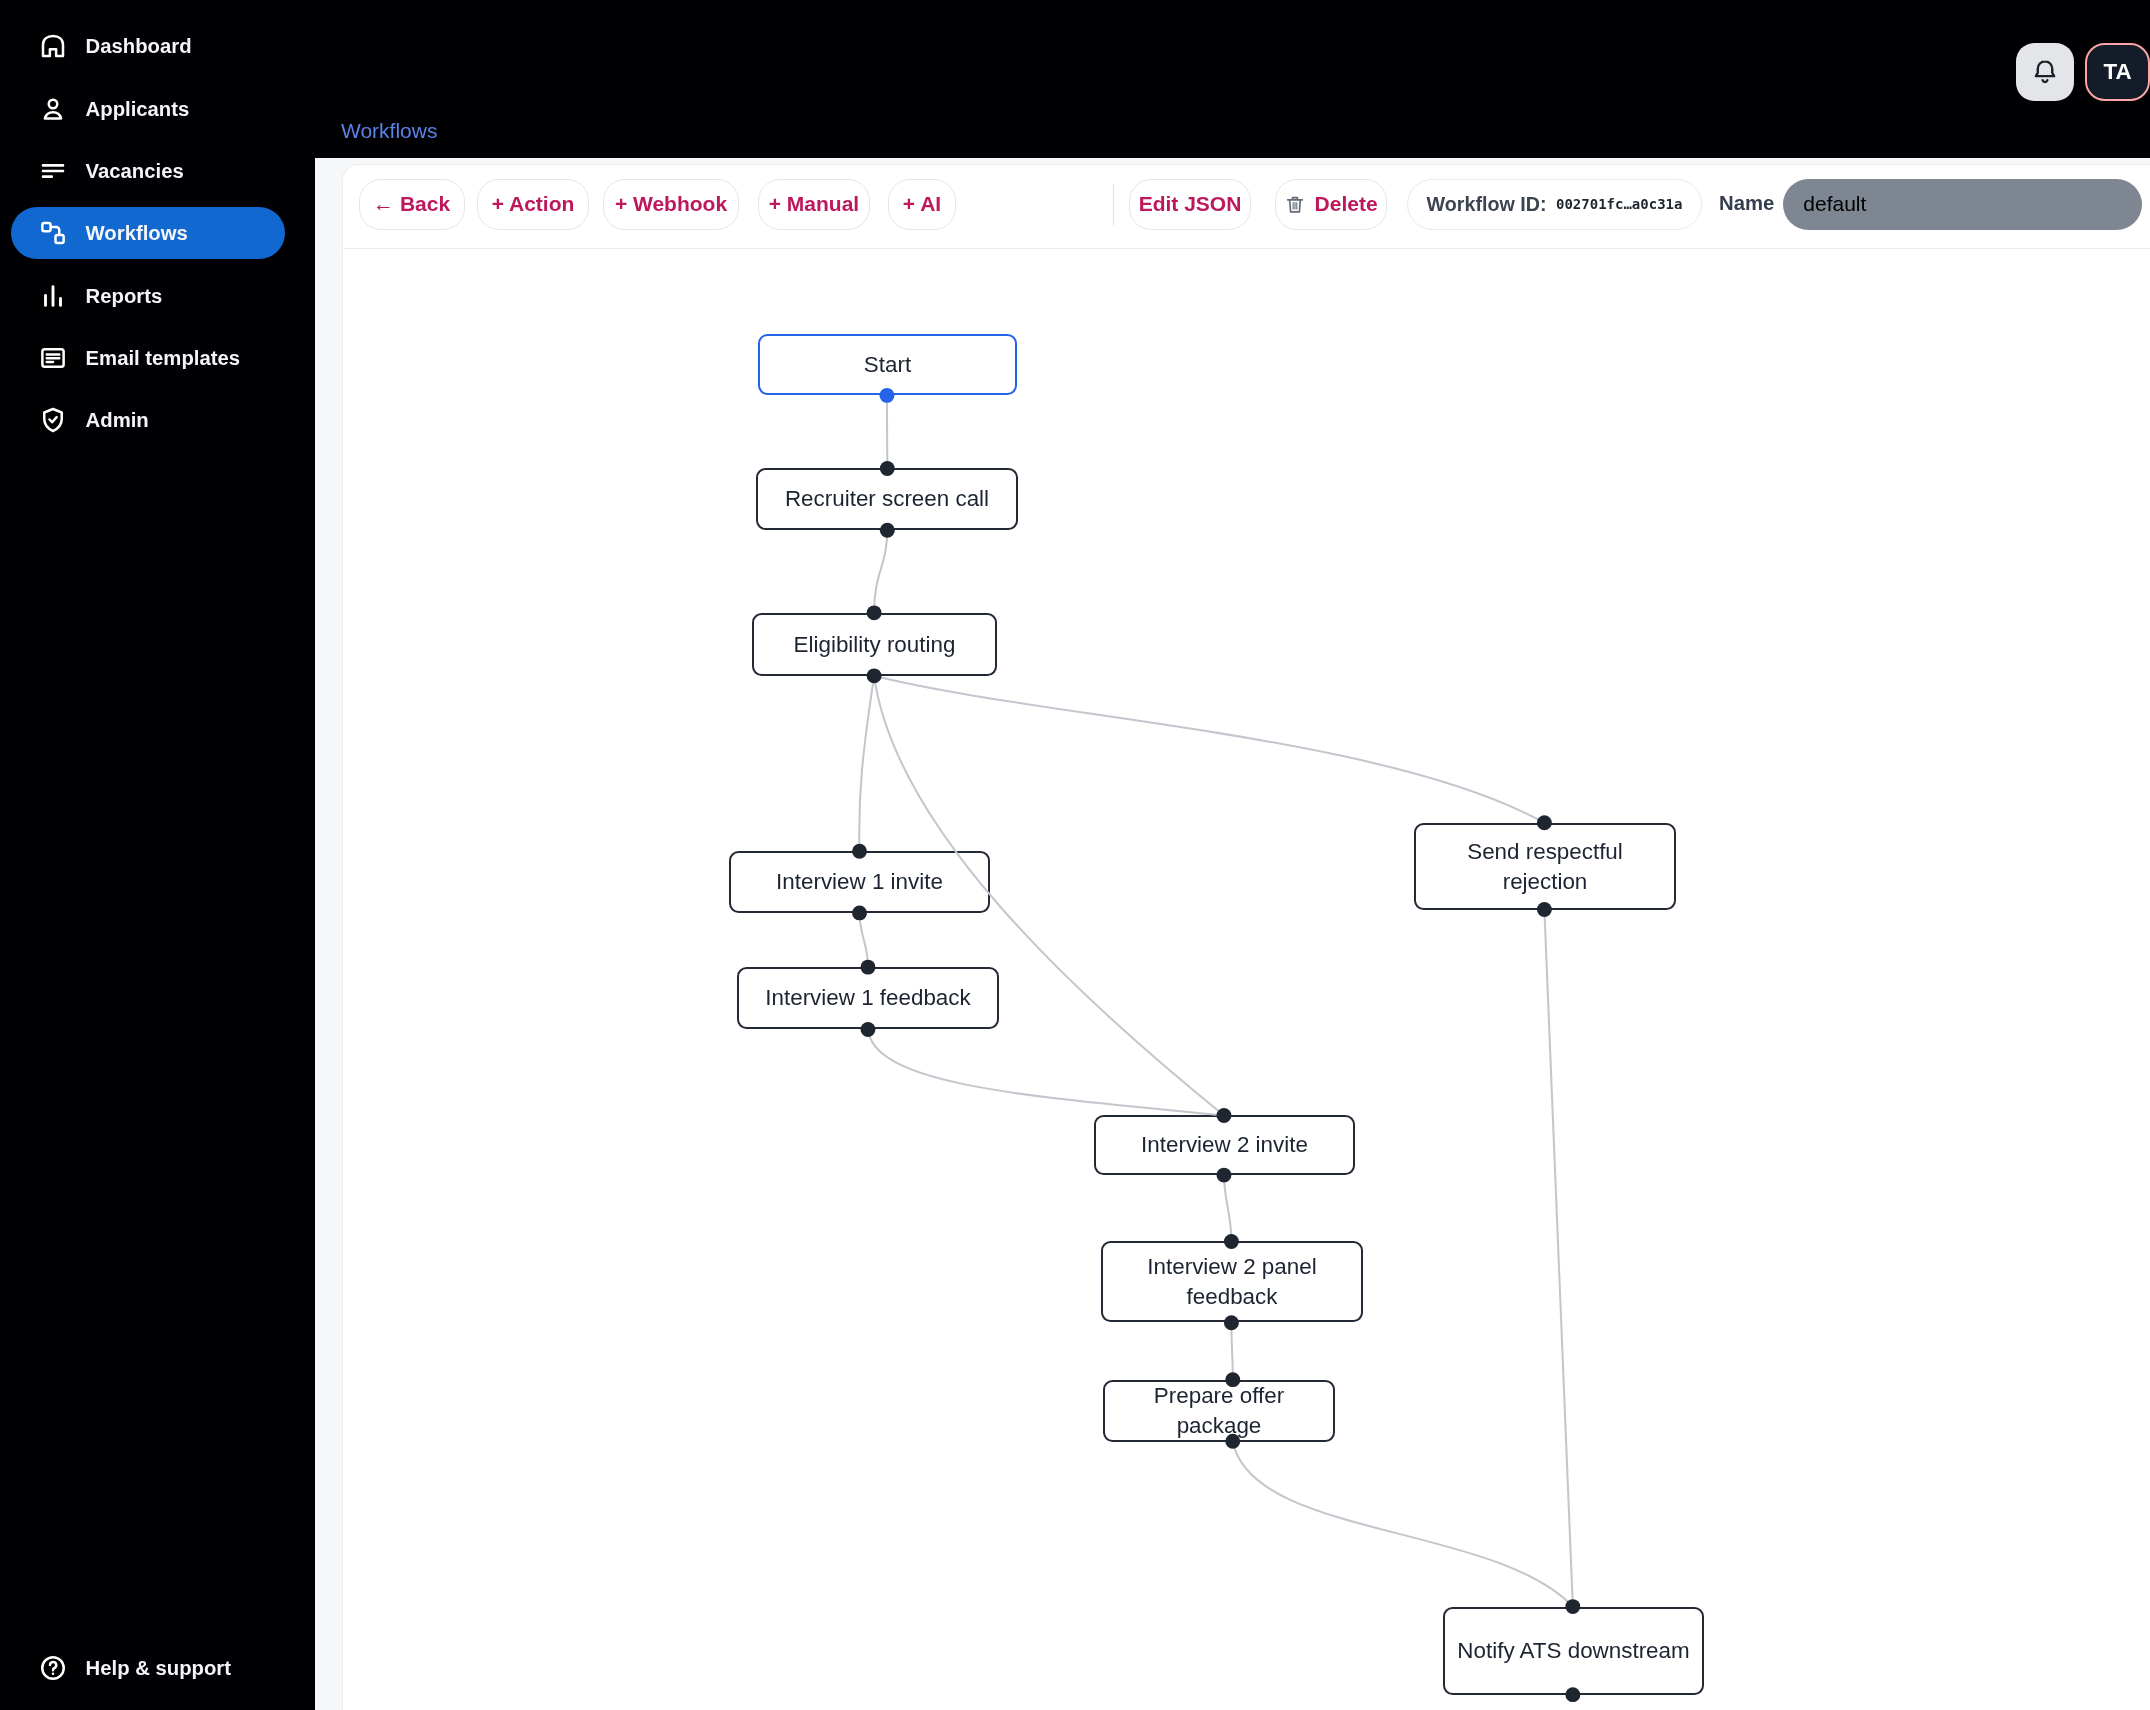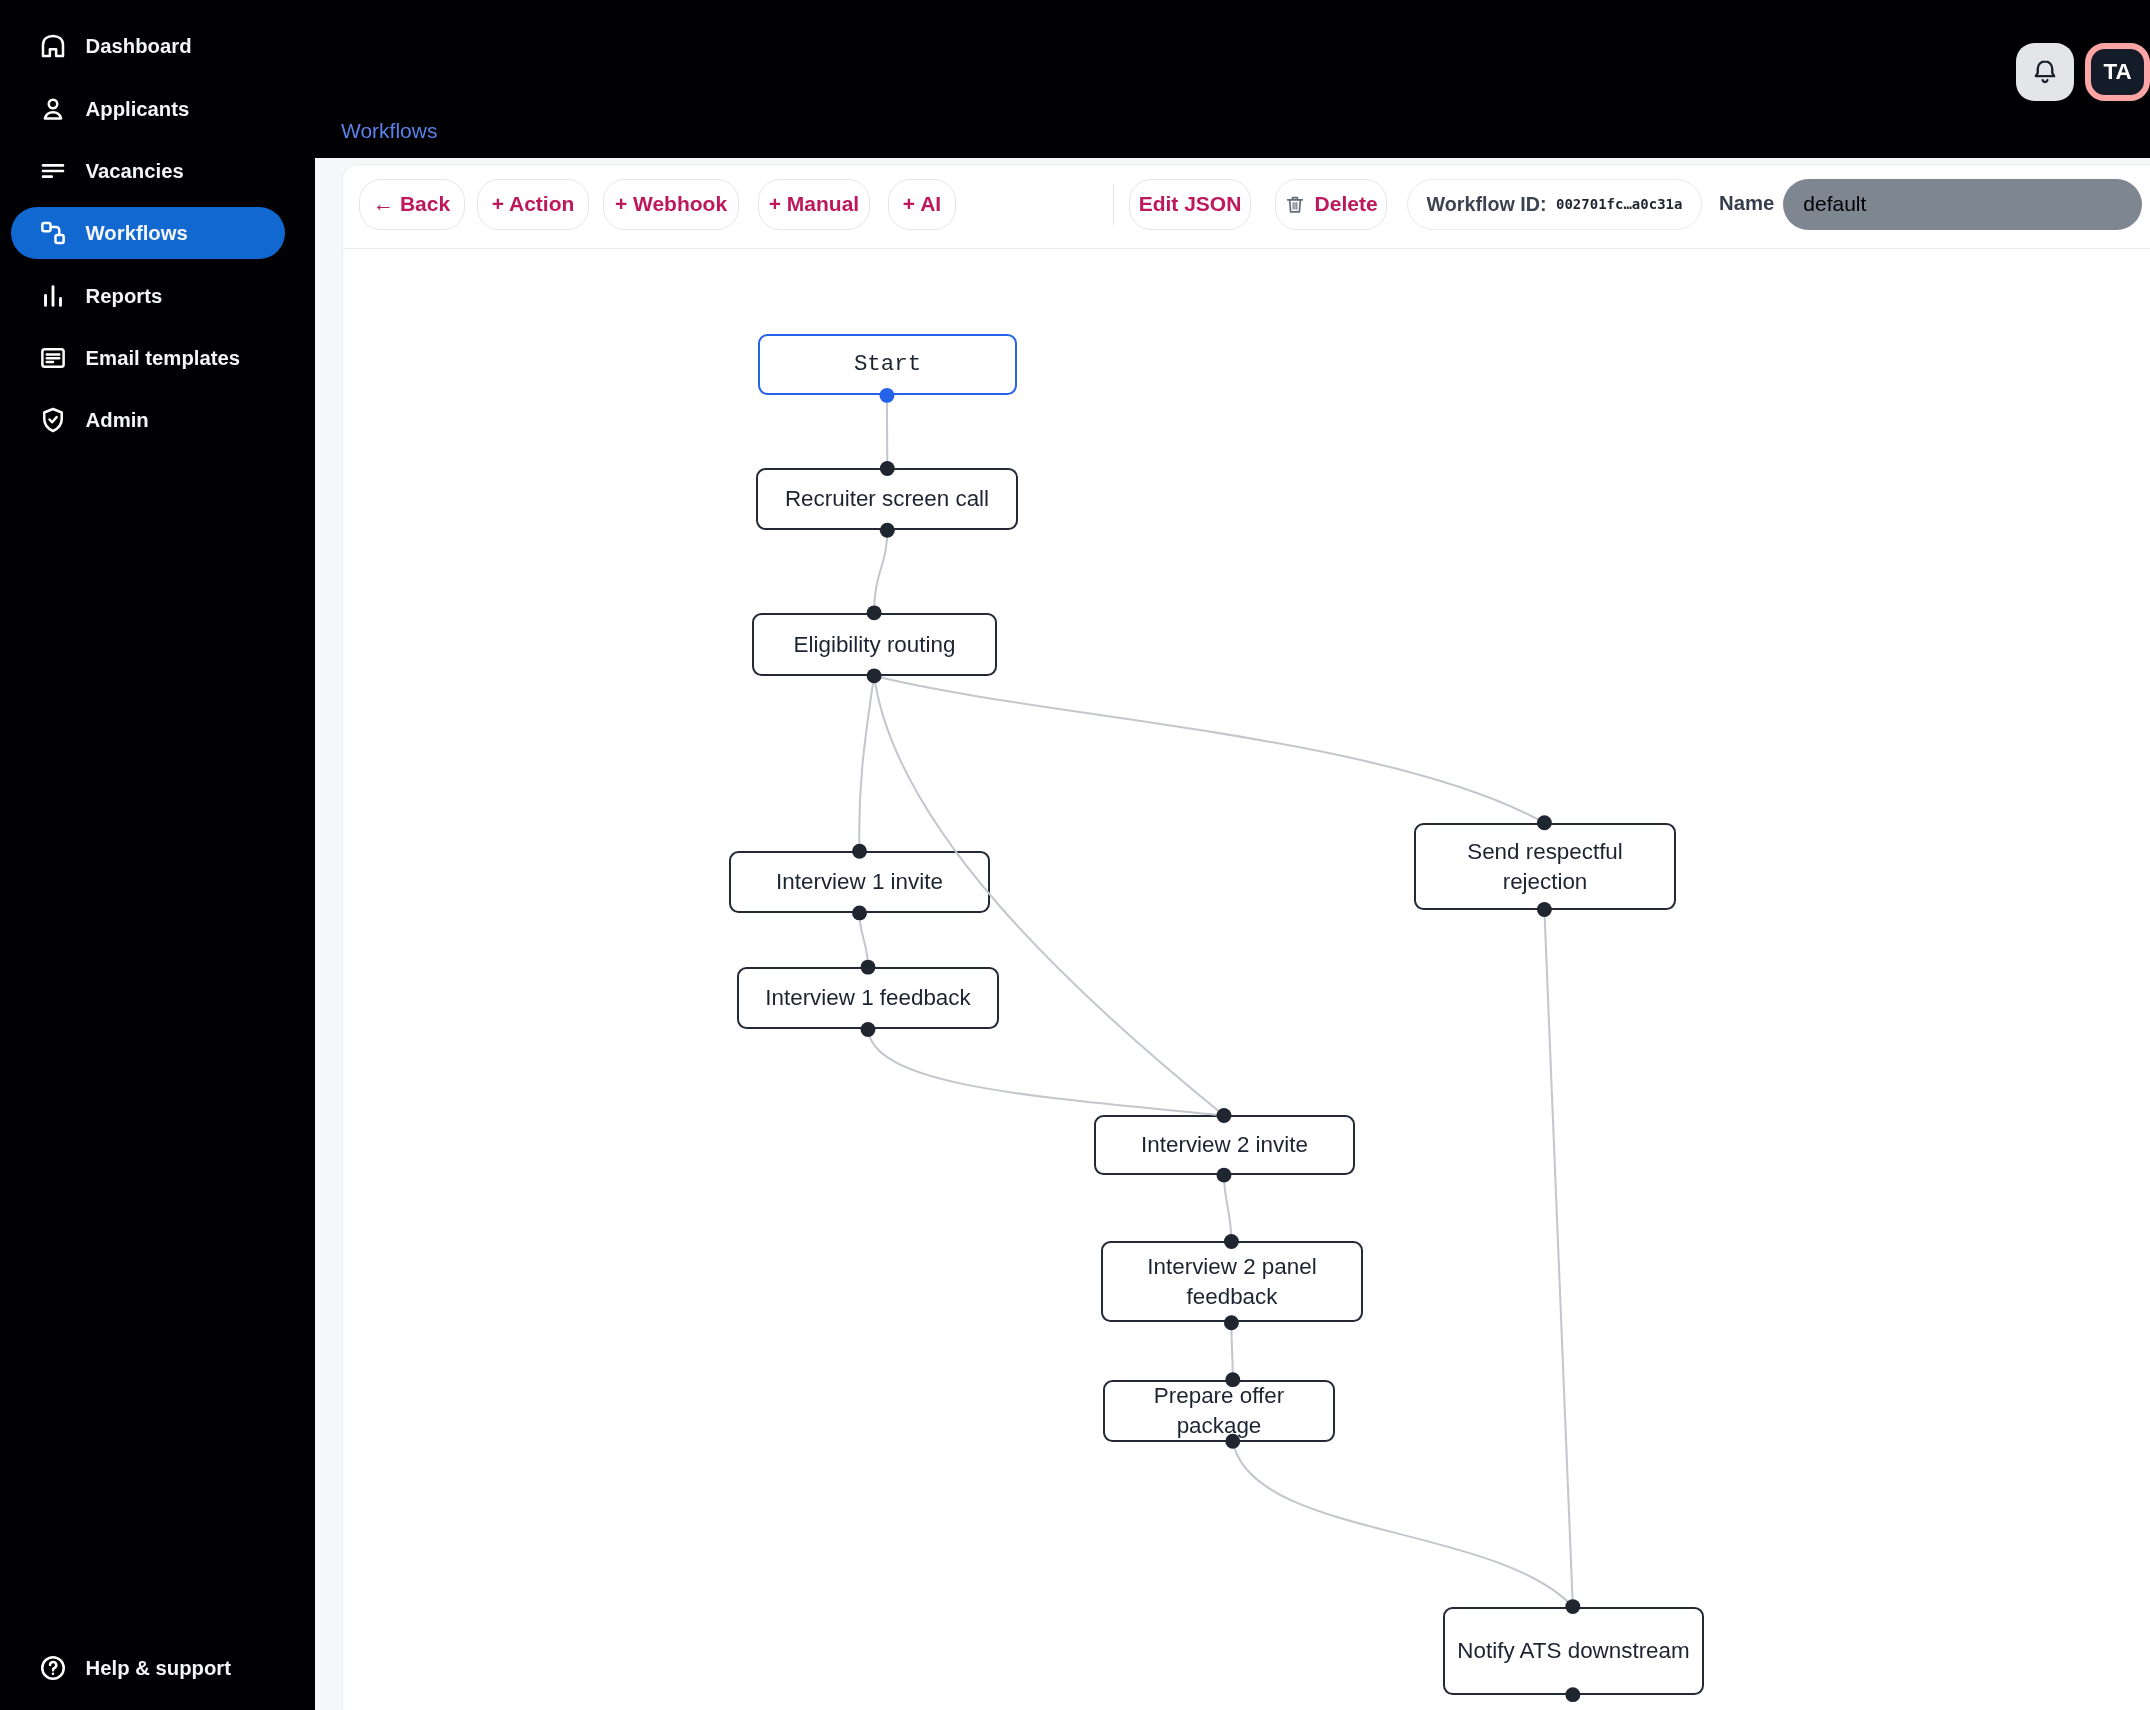--- a/index.html
+++ b/index.html
@@ -9,21 +9,21 @@
   
   .header { position:absolute; left:0; top:0; width:2151px; height:158px; background:#010103; z-index:3; }
   .logo { position:absolute; left:369px; top:5.4px; width:285px; height:108px; display:flex; align-items:center; }
   .logo-word { font-size:39px; font-weight:700; letter-spacing:0.3px; margin-left:9.5px; }
   .logo-word .w1 { color:#eef1f6; }
   .logo-word .w2 { color:#5b82e8; }
   .breadcrumb { position:absolute; left:341px; top:119px; font-size:21px; color:#5b82e8; cursor:pointer; }
   .bell-btn { position:absolute; left:2016px; top:43px; width:58px; height:58px; border-radius:18.3px;
     background:#e3e5e9; display:flex; align-items:center; justify-content:center; cursor:pointer; }
   .avatar { position:absolute; left:2085px; top:43px; width:65px; height:58px; border-radius:19.7px;
-    background:#141b29; border:6px solid #fca5a5; color:#fff; font-size:22.4px; font-weight:700;
+    background:#141b29; border:2px solid #fca5a5; color:#fff; font-size:22.4px; font-weight:700;
     display:flex; align-items:center; justify-content:center; cursor:pointer; }
 
   
   .sidebar { position:absolute; left:0; top:0; width:315px; height:1710px; background:#010103; z-index:4; }
   .side-item { position:absolute; left:11px; width:274px; height:52px; border-radius:27px;
     display:flex; align-items:center; padding-left:26px; gap:17.6px; color:#f4f5f7;
     font-size:20.3px; font-weight:700; cursor:pointer; white-space:nowrap; }
   .side-item.active { background:#1268d1; }
   .side-icon { width:31px; height:31px; flex:0 0 31px; display:flex; align-items:center; justify-content:center; }
 
@@ -47,21 +47,21 @@
   .name-input { position:absolute; top:13.6px; height:51px; width:359px; background:#7e8692; border:none;
     border-radius:27px; color:#000000; font-size:21px; padding:0 20.3px; outline:none;
     font-family:"Liberation Sans", sans-serif; }
 
   
   .canvas { position:absolute; left:0; top:85px; width:1808px; height:1462px; background:#fff; overflow:hidden; }
   .edges { position:absolute; left:0; top:0; pointer-events:none; z-index:5; }
   .node { position:absolute; background:#fff; border:2px solid #232a36; border-radius:9.5px;
     display:flex; align-items:center; justify-content:center; text-align:center; padding:0 11px;
     font-size:22.4px; font-weight:500; color:#1c2431; line-height:1.32; cursor:grab; z-index:2; }
-  .node.selected { border-color:#2563eb;font-family:Liberation Mono, monospace; }
+  .node.selected { border-color:#2563eb; }
 </style>
 </head>
 <body>
 
 <div class="header">
   <div class="breadcrumb">Workflows</div>
   <div class="bell-btn">
     <svg width="30" height="30" viewBox="0 0 24 24" fill="none" stroke="#1a202c" stroke-width="1.9" stroke-linecap="round" stroke-linejoin="round">
       <path d="M12,3.5 a5.8,5.8 0 0 0 -5.8,5.8 v3.4 l-1.5,2.6 h14.6 l-1.5,-2.6 v-3.4 a5.8,5.8 0 0 0 -5.8,-5.8 z"></path>
       <path d="M10.1,18.6 a2,2 0 0 0 3.8,0"></path>

